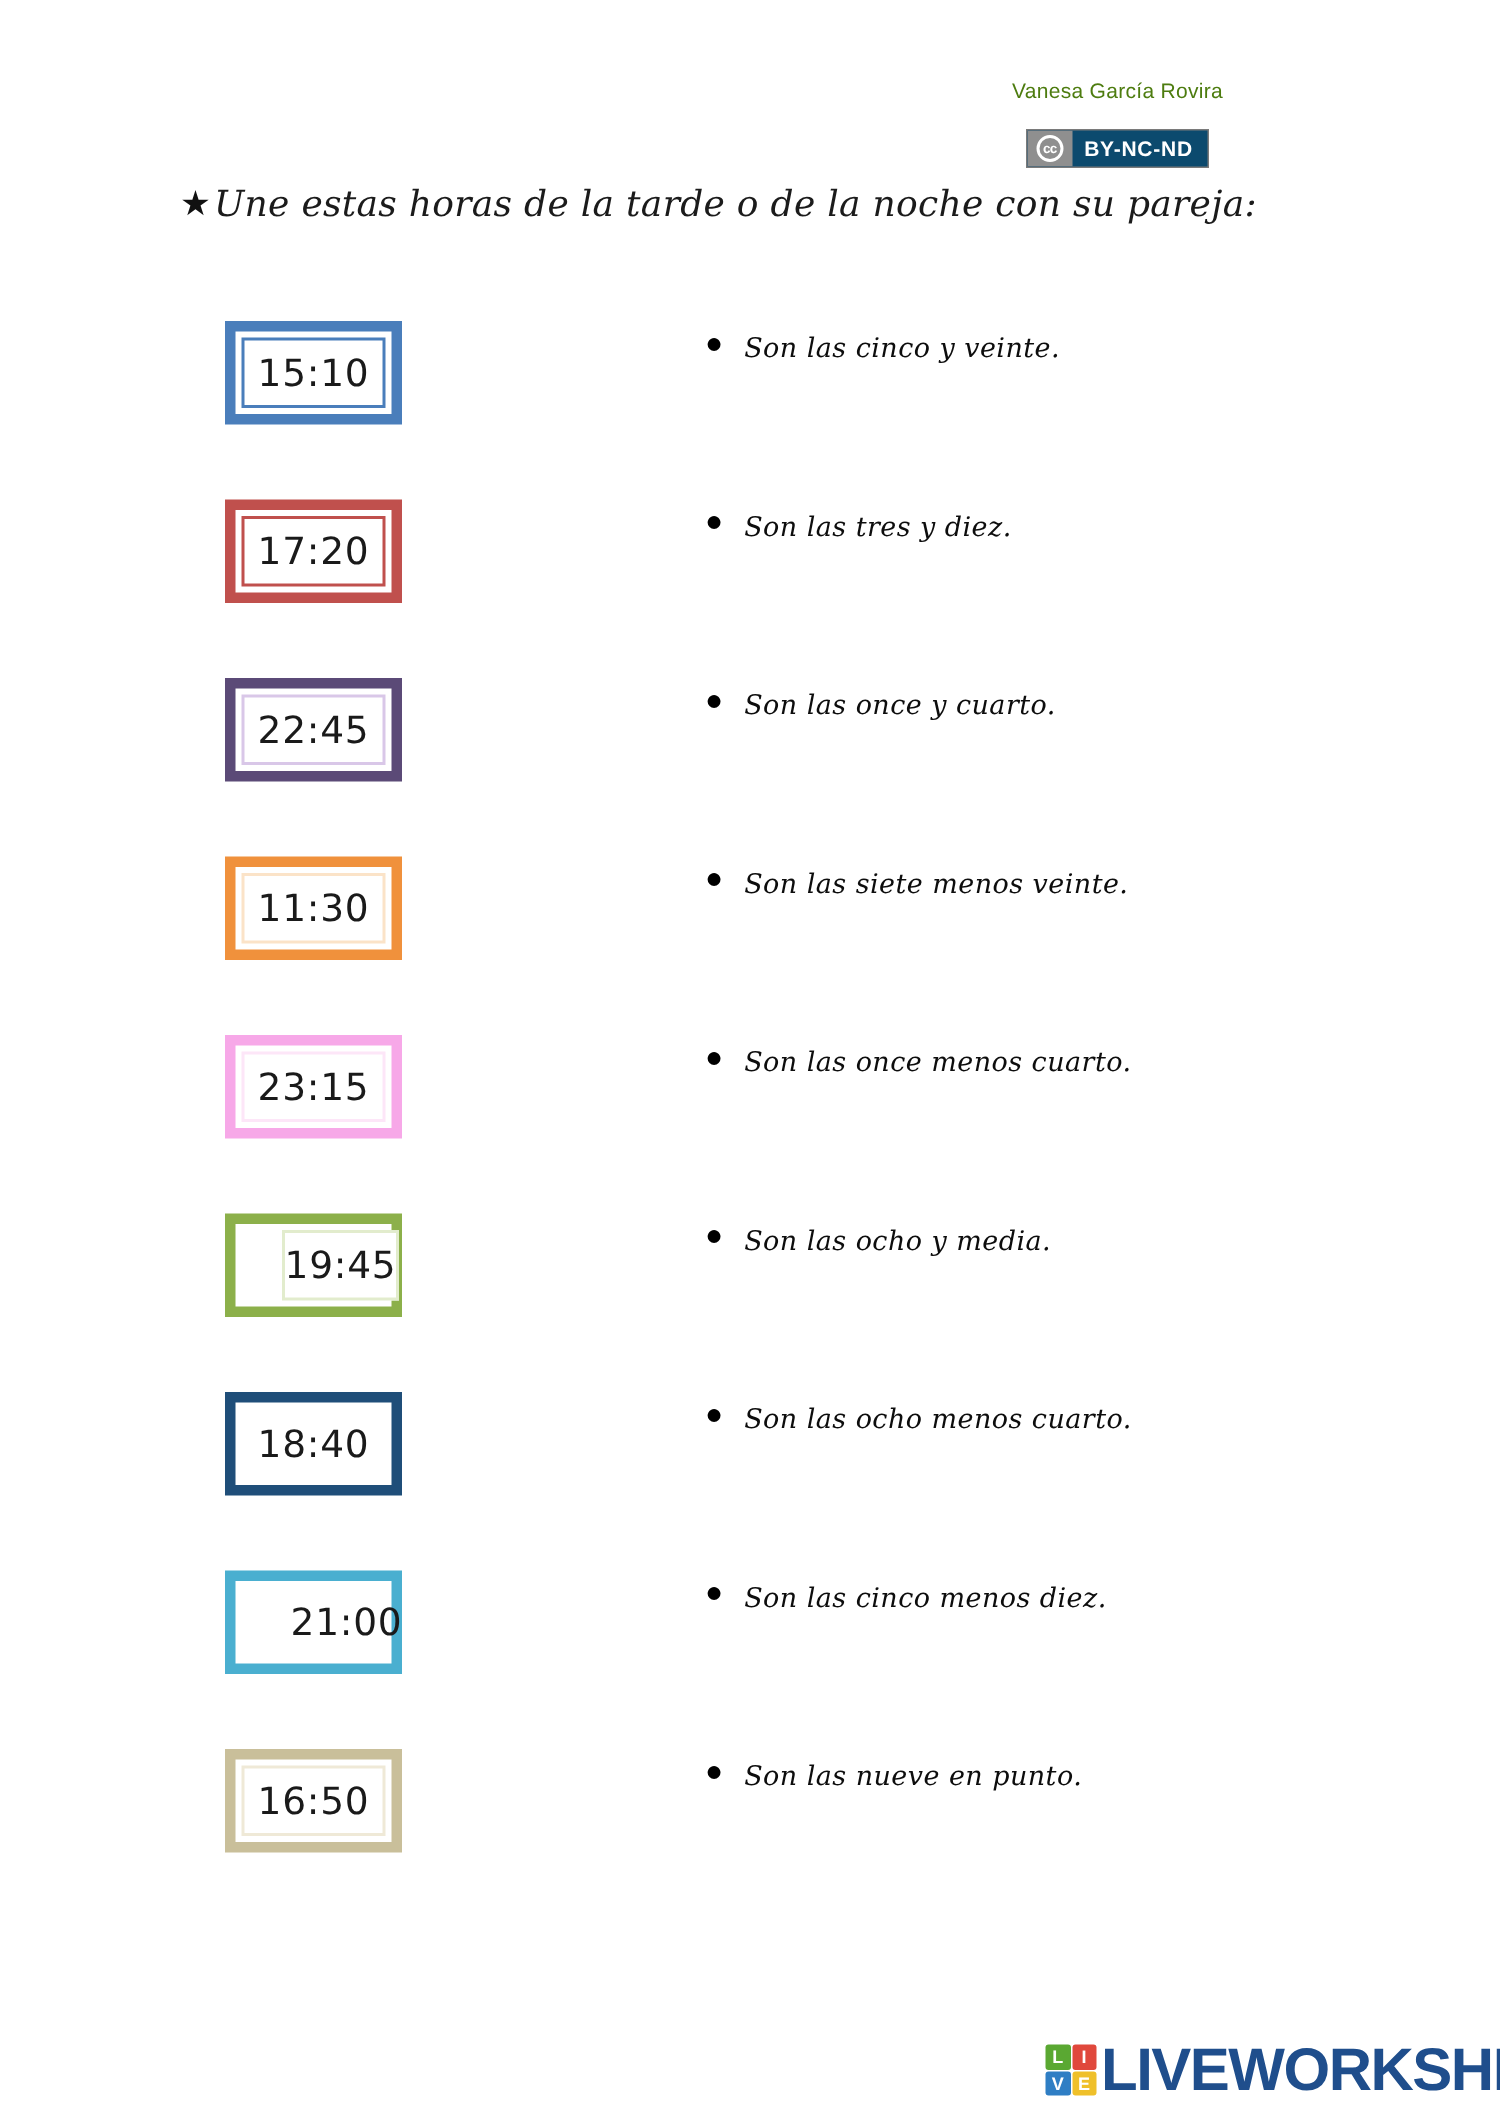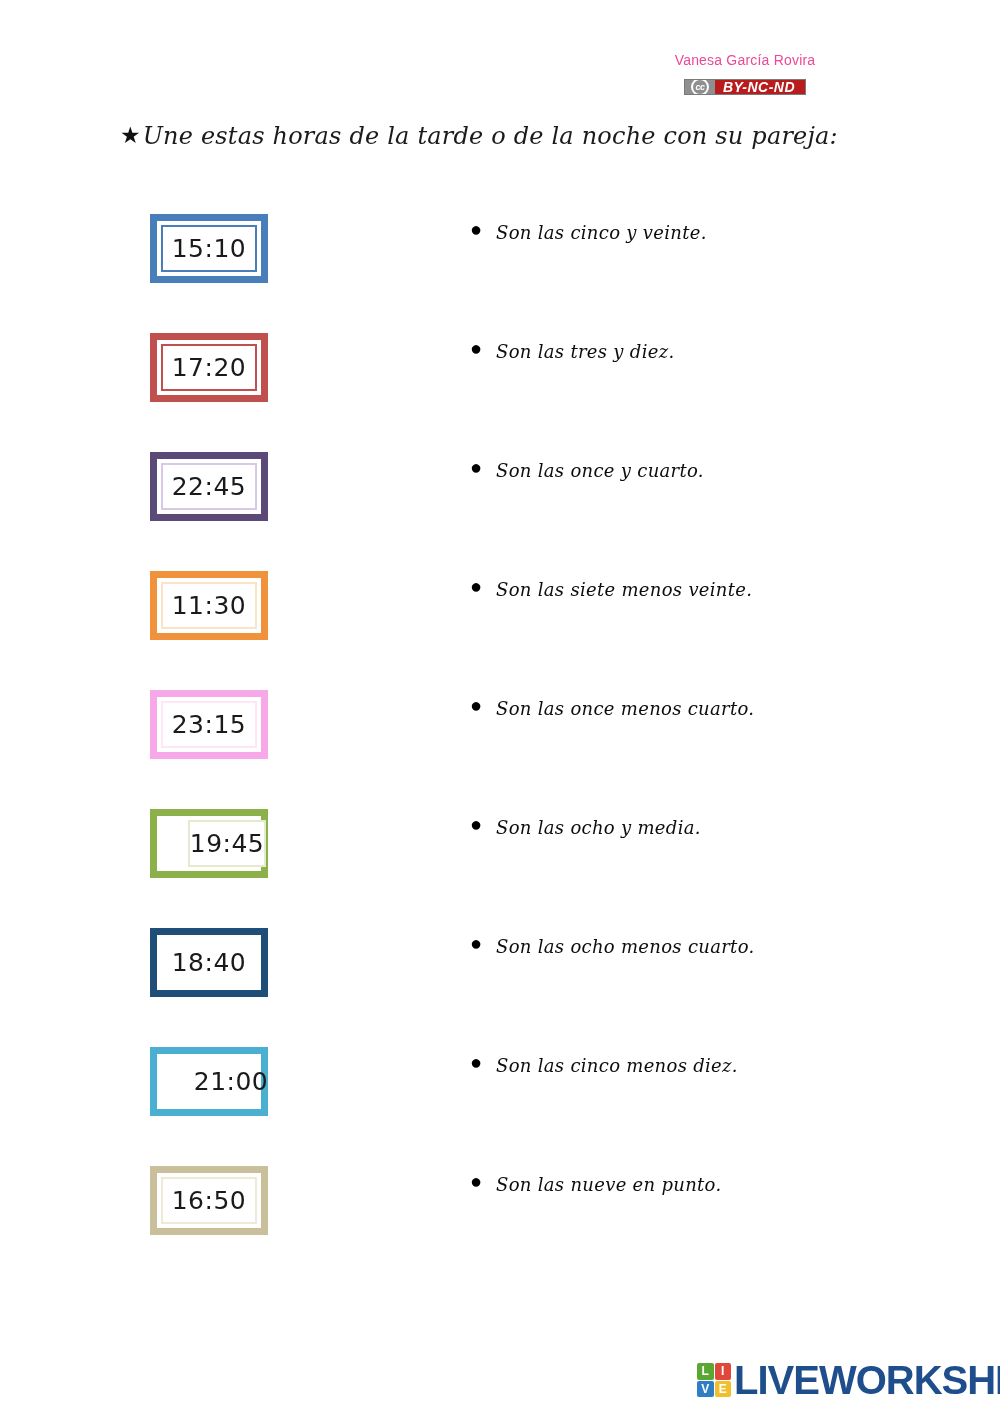--- a/index.html
+++ b/index.html
@@ -19,35 +19,34 @@
   .credit-block {
     position: absolute;
     top: 52px;
     right: 120px;
     width: 270px;
     text-align: center;
   }
   .author-name {
     font-family: "Liberation Sans", sans-serif;
     font-size: 14px;
-    color: #ec4899;
+    color: #4d7c0f;
     letter-spacing: .2px;
-    margin-bottom: 8px;
+    margin-bottom: 18px;
     white-space: nowrap;
     text-align: center;
   }
   .cc-badge {
     display: inline-flex;
     align-items: stretch;
-    height: 16px;
-    background: #b91c1c;
+    height: 26px;
+    background: #0c4a6e;
     border: 1px solid #7a7a7a;
     box-sizing: border-box;
     overflow: hidden;
-    font-style: italic;
   }
   .cc-left {
     background: #8f8f8f;
     display: flex;
     align-items: center;
     justify-content: center;
     padding: 0 6px;
   }
   .cc-circle {
     width: 18px;

